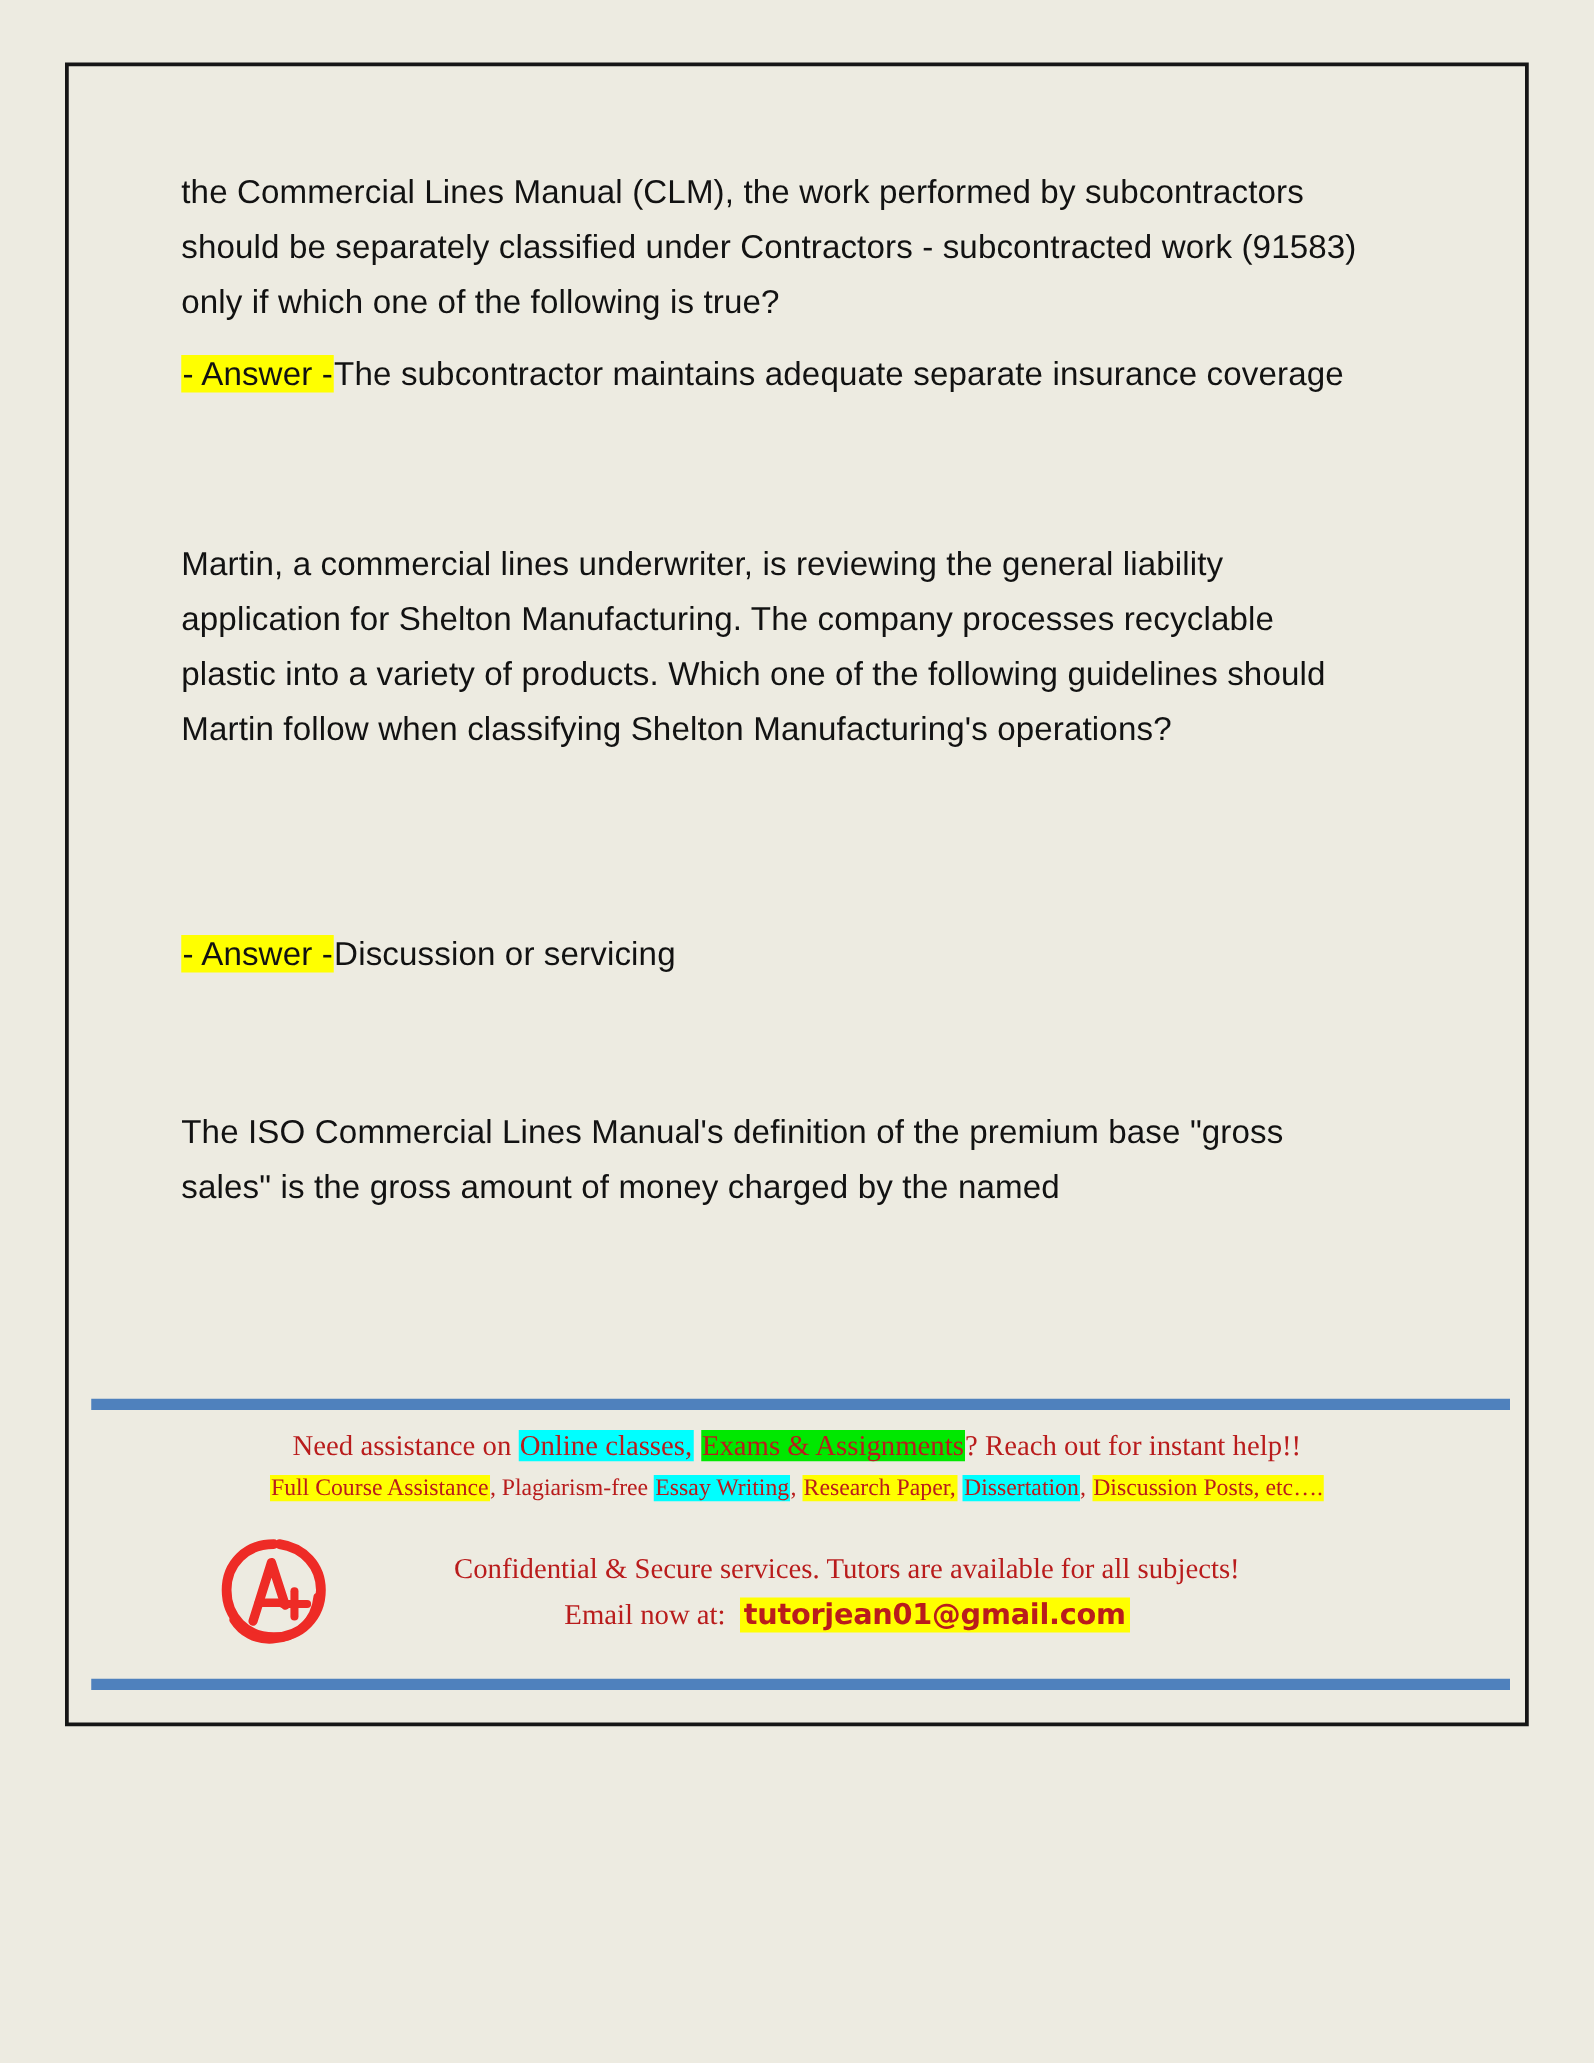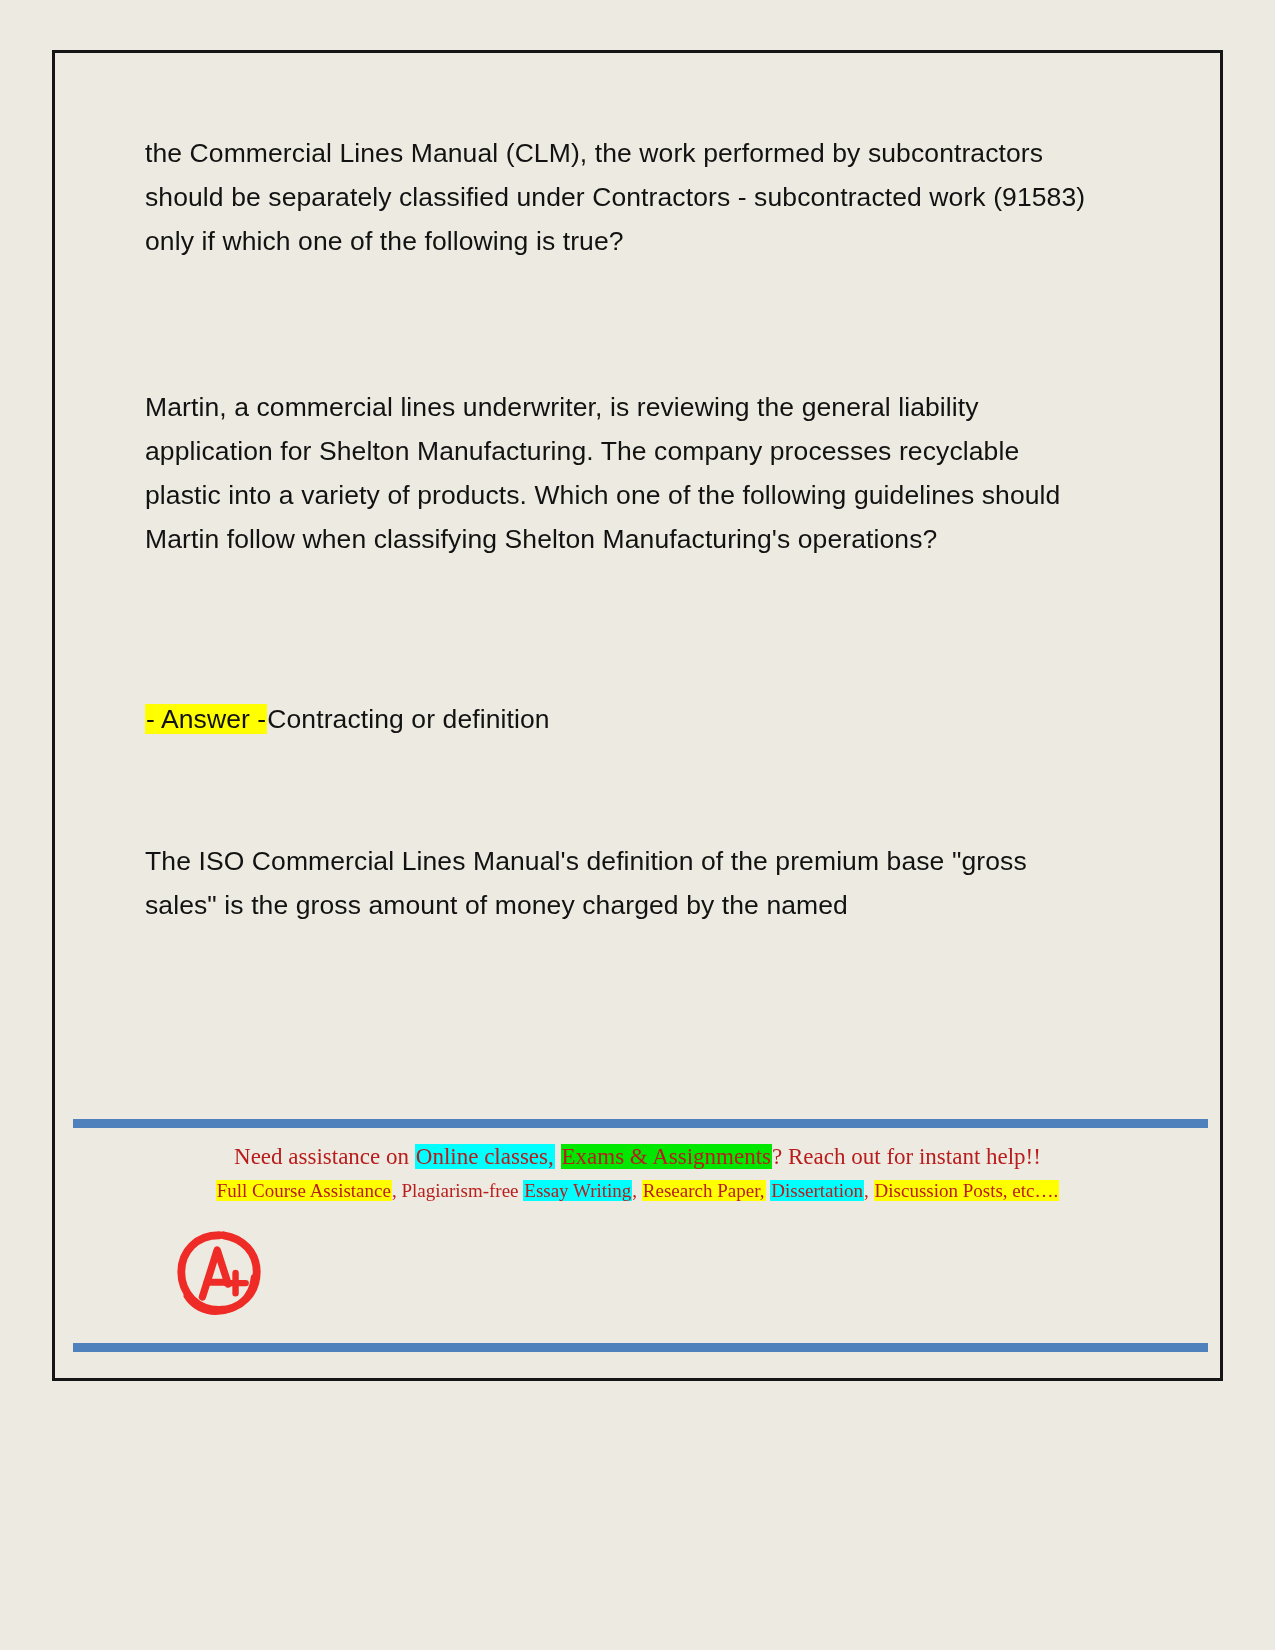--- a/index.html
+++ b/index.html
@@ -134,34 +134,35 @@
 </head>
 <body>
 
 <div id="page-frame">
 
   <div id="doc-body">
 
     <div class="qa-block">
       <p class="para">the Commercial Lines Manual (CLM), the work performed by subcontractors should be separately classified under Contractors - subcontracted work (91583) only if which one of the following is true?</p>
       <div class="spacer-sm"></div>
+      <p class="para"><span class="hl-yellow">- Answer -</span><span>The subcontractor maintains adequate separate insurance coverage</span></p>
     </div>
 
     <div class="spacer-lg"></div>
 
     <div class="qa-block">
       <p class="para">Martin, a commercial lines underwriter, is reviewing the general liability application for Shelton Manufacturing. The company processes recyclable plastic into a variety of products. Which one of the following guidelines should Martin follow when classifying Shelton Manufacturing's operations?</p>
       <div class="spacer-sm"></div>
     </div>
 
     <div class="spacer-lg"></div>
 
     <div class="qa-block">
       <div class="spacer-sm"></div>
-      <p class="para"><span class="hl-yellow">- Answer -</span><span>Contracting or definition</span></p>
+      <p class="para"><span class="hl-yellow">- Answer -</span><span>Discussion or servicing</span></p>
     </div>
 
     <div class="spacer-md"></div>
 
     <div class="qa-block">
       <p class="para">The ISO Commercial Lines Manual's definition of the premium base "gross sales" is the gross amount of money charged by the named</p>
     </div>
 
   </div>
 
@@ -186,20 +187,24 @@
 
               <path d="M32 76 L48 25 L60 62" stroke-width="8"></path>
               <path d="M37 60 L56 60" stroke-width="7.5"></path>
 
               <path d="M68 50 L68 72" stroke-width="7"></path>
               <path d="M58 61 L79 61" stroke-width="7"></path>
             </g>
           </svg>
         </div>
 
+        <div id="footer-contact">
+          <div class="f-conf">Confidential &amp; Secure services. Tutors are available for all subjects!</div>
+          <div class="f-email-row"><span>Email now at:</span>&nbsp;&nbsp;<span class="email-addr">tutorjean01@gmail.com</span></div>
+        </div>
 
       </div>
 
       <div class="rule-blue rule-blue-bottom"></div>
 
     </div>
   </div>
 
 </div>
 

